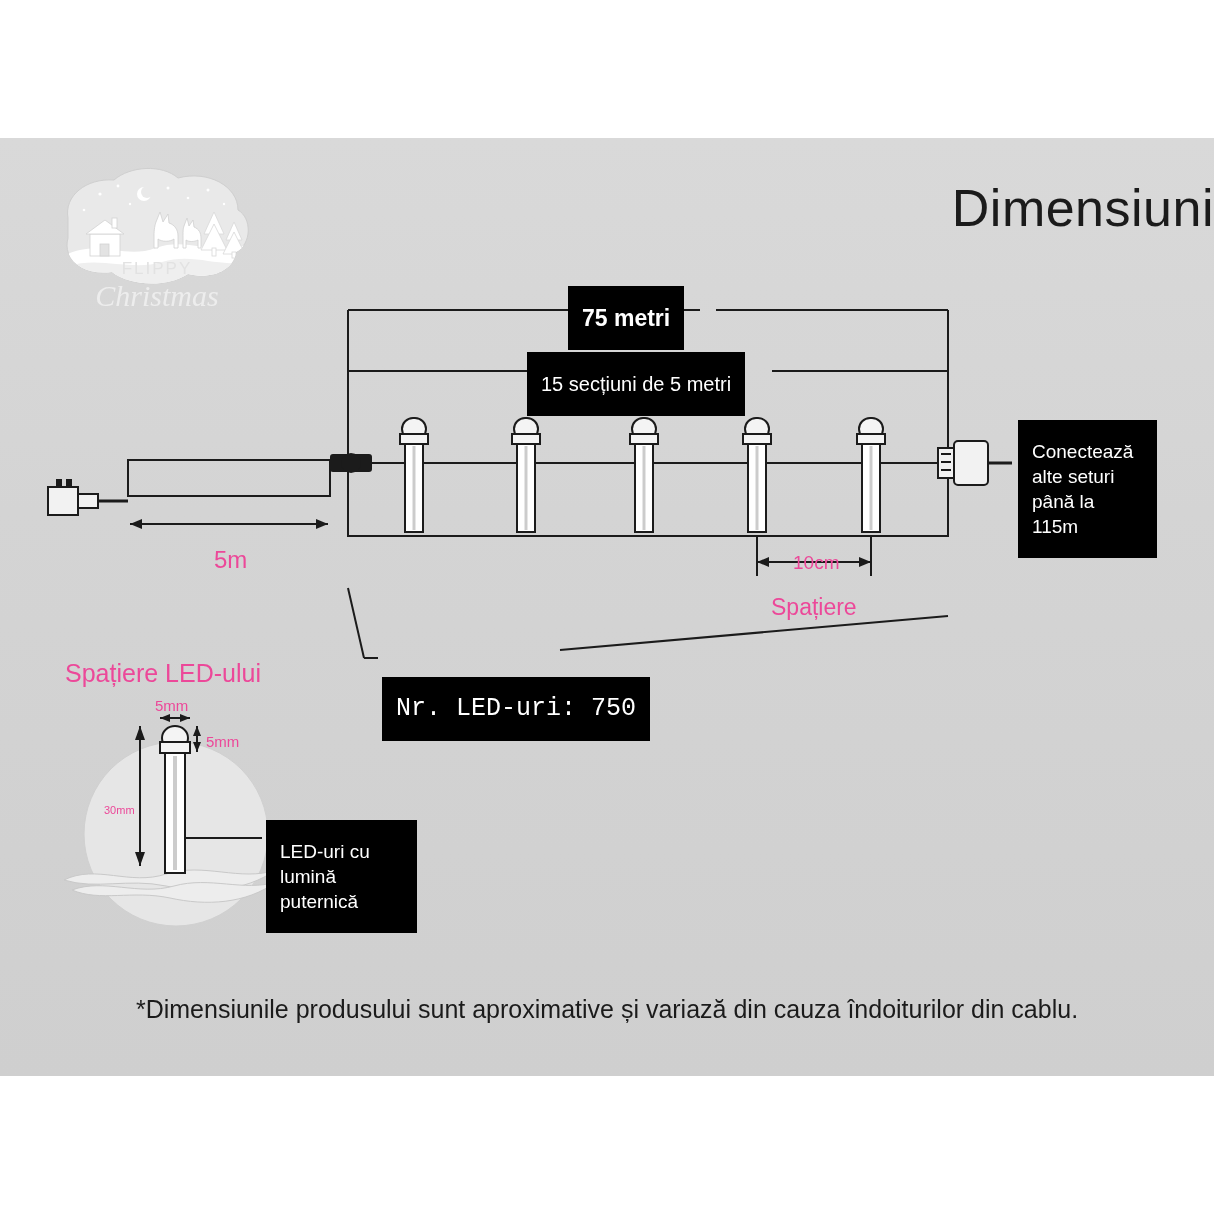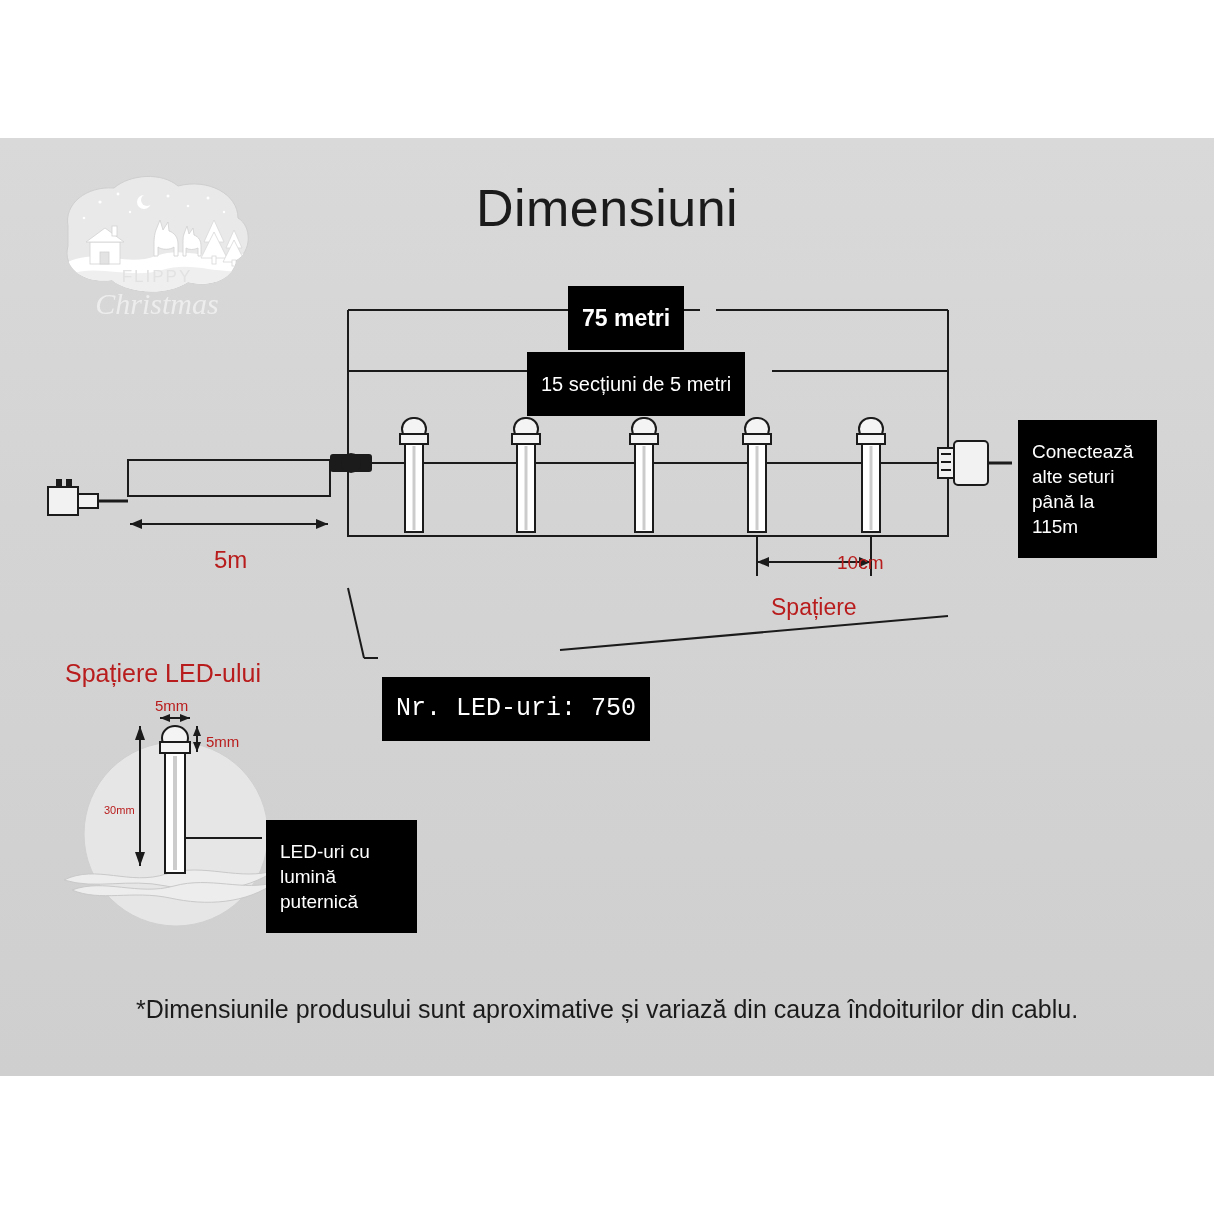--- a/index.html
+++ b/index.html
@@ -15,27 +15,27 @@
   }
   
   .panel {
     position:absolute;
     left:0; top:138px;
     width:1214px; height:938px;
     background:linear-gradient(180deg,#d9d9d9 0%,#d4d4d4 40%,#cfcfcf 100%);
   }
   
   .logo {
-    position:absolute; left:38px; top:168px; width:238px; height:170px;
+    position:absolute; left:38px; top:160px; width:238px; height:170px;
   }
   .logo svg { display:block; }
   
   .title {
     position:absolute; left:0; top:178px; width:1214px;
-    text-align:center;
+    text-align:right;
     font-size:52px;
     color:#1b1b1b;
     letter-spacing:0.5px;
   }
   
   #diagram {
     position:absolute; left:0; top:138px;
   }
   
   .tag {
@@ -50,26 +50,26 @@
   }
   .tag-75   { left:568px; top:286px; font-size:23px; font-weight:bold; }
   .tag-sect { left:527px; top:352px; font-size:20px; }
   .tag-conn { left:1018px; top:420px; font-size:19px; line-height:25px; white-space:normal; width:139px; }
   .tag-leds { left:382px; top:677px; font-size:25px;font-family:Liberation Mono, monospace; }
   .tag-bright { left:266px; top:820px; font-size:19px; line-height:25px; white-space:normal; width:151px; }
 
   
   .lbl {
     position:absolute;
-    color:#b91c1c;
+    color:#ec4899;
     font-size:22px;
     white-space:nowrap;
   }
   .lbl-5m      { left:214px; top:546px; font-size:24px; }
-  .lbl-10cm    { left:793px; top:552px; font-size:19px;margin-left:44px; }
+  .lbl-10cm    { left:793px; top:552px; font-size:19px; }
   .lbl-spat    { left:771px; top:594px; font-size:23px; }
   .lbl-marime  { left:65px;  top:659px; font-size:25px; }
   .lbl-5mm-top { left:155px; top:697px; font-size:15px; }
   .lbl-5mm-side{ left:206px; top:733px; font-size:15px; }
   .lbl-30mm    { left:104px; top:804px; font-size:11px; }
 
   .footnote {
     position:absolute; left:0; top:995px; width:1214px;
     text-align:center; font-size:25px; color:#1b1b1b;
   }

